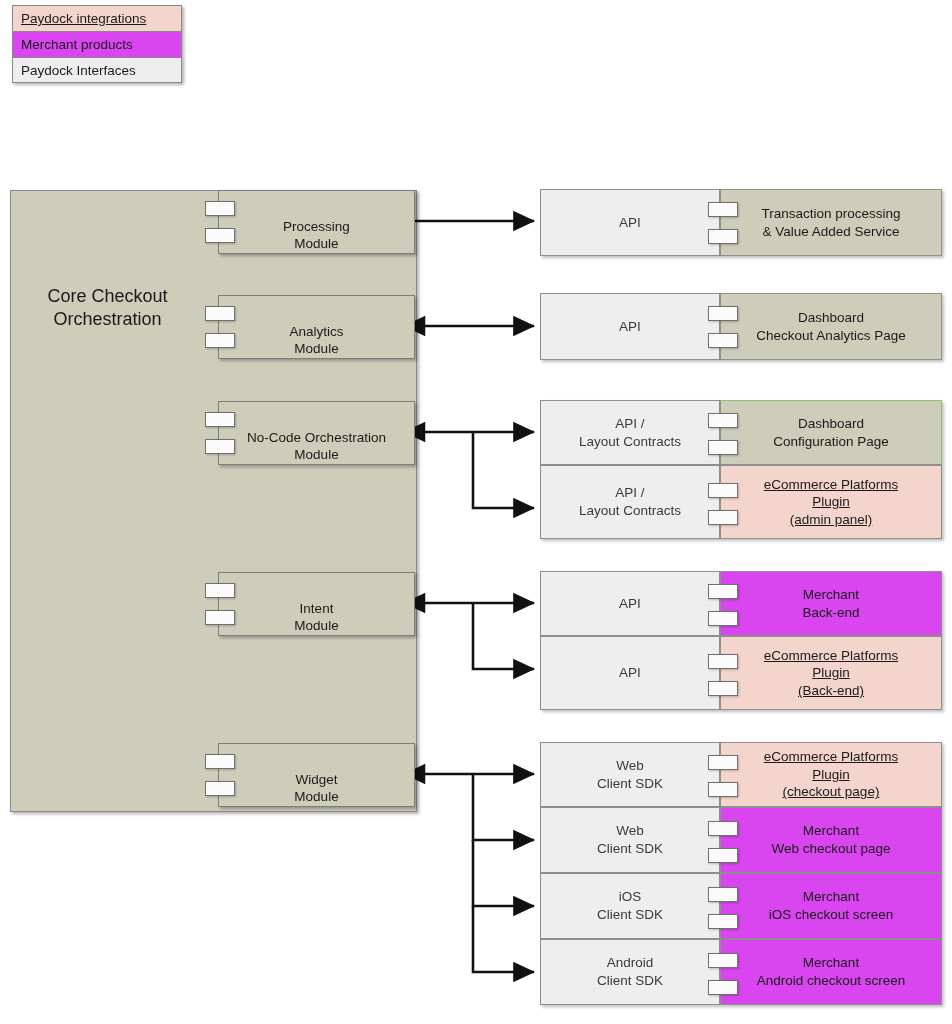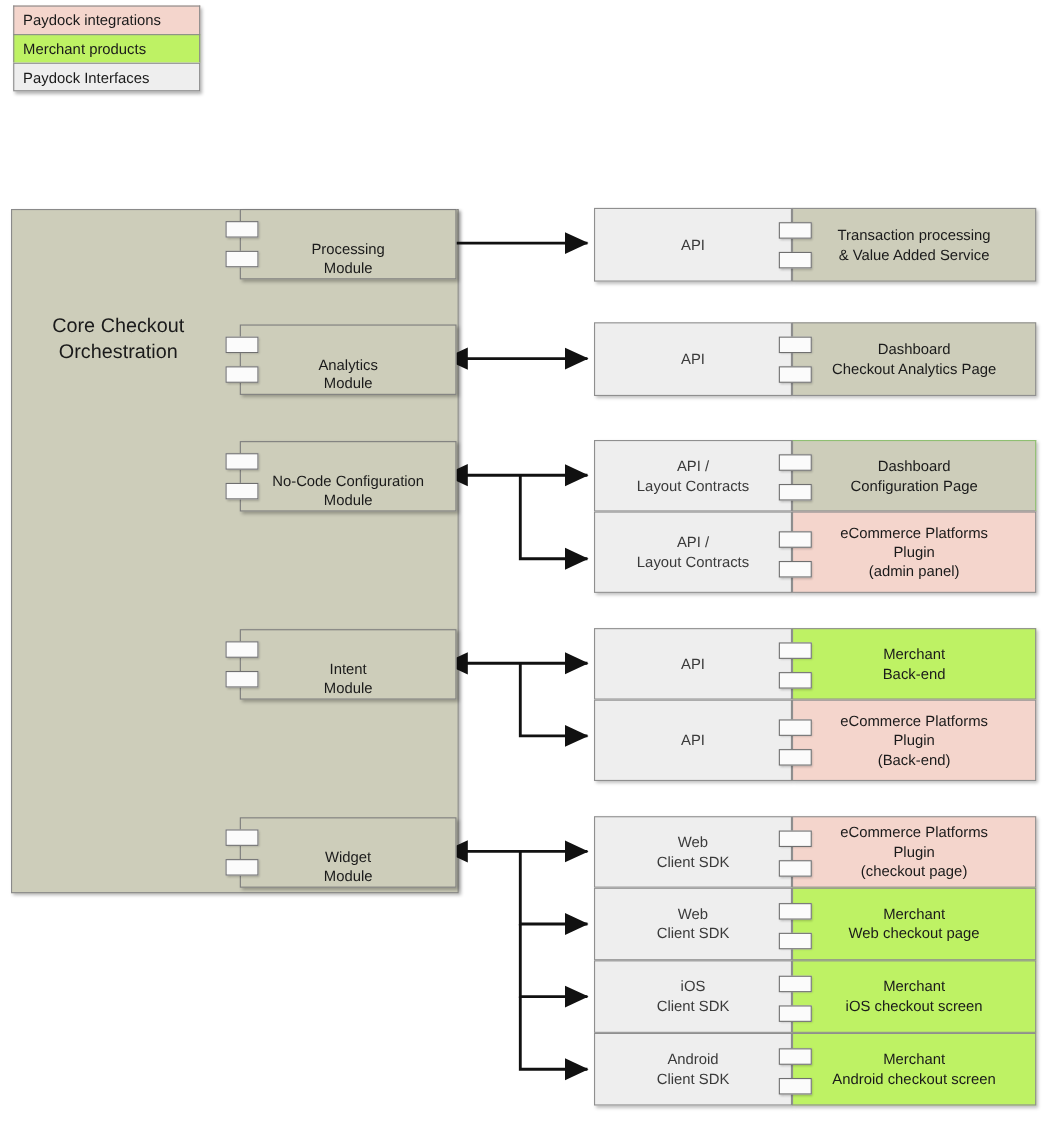--- a/index.html
+++ b/index.html
@@ -9,22 +9,22 @@
   }
   body {
     width: 952px;
     height: 1024px;
     position: relative;
     font-family: "Liberation Sans", sans-serif;
     overflow: hidden;
   }
 
   .c-paydock   { background: #cdcdba; }
-  .c-integr    { background: #f4d5cc; }
-  .c-merchant  { background: #bef264; }
+  .c-integr    { background: #f4d5cc; text-decoration: underline; }
+  .c-merchant  { background: #d946ef; }
   .c-interface { background: #eeeeee; }
 
   
   #legend {
     position: absolute;
     left: 12px;
     top: 5px;
     width: 170px;
     box-shadow: 2px 2px 3px rgba(0,0,0,0.3);
   }
@@ -192,21 +192,21 @@
 <div class="module" style="top:190px;height:64px"><span>Processing
 Module</span></div>
 <div class="port" style="left:205px;top:201px"></div>
 <div class="port" style="left:205px;top:228px"></div>
 
 <div class="module" style="top:295px;height:64px"><span>Analytics
 Module</span></div>
 <div class="port" style="left:205px;top:306px"></div>
 <div class="port" style="left:205px;top:333px"></div>
 
-<div class="module" style="top:401px;height:64px"><span>No-Code Configuration
+<div class="module" style="top:401px;height:64px"><span>No-Code Orchestration
 Module</span></div>
 <div class="port" style="left:205px;top:412px"></div>
 <div class="port" style="left:205px;top:439px"></div>
 
 <div class="module" style="top:572px;height:64px"><span>Intent
 Module</span></div>
 <div class="port" style="left:205px;top:583px"></div>
 <div class="port" style="left:205px;top:610px"></div>
 
 <div class="module" style="top:743px;height:64px"><span>Widget

